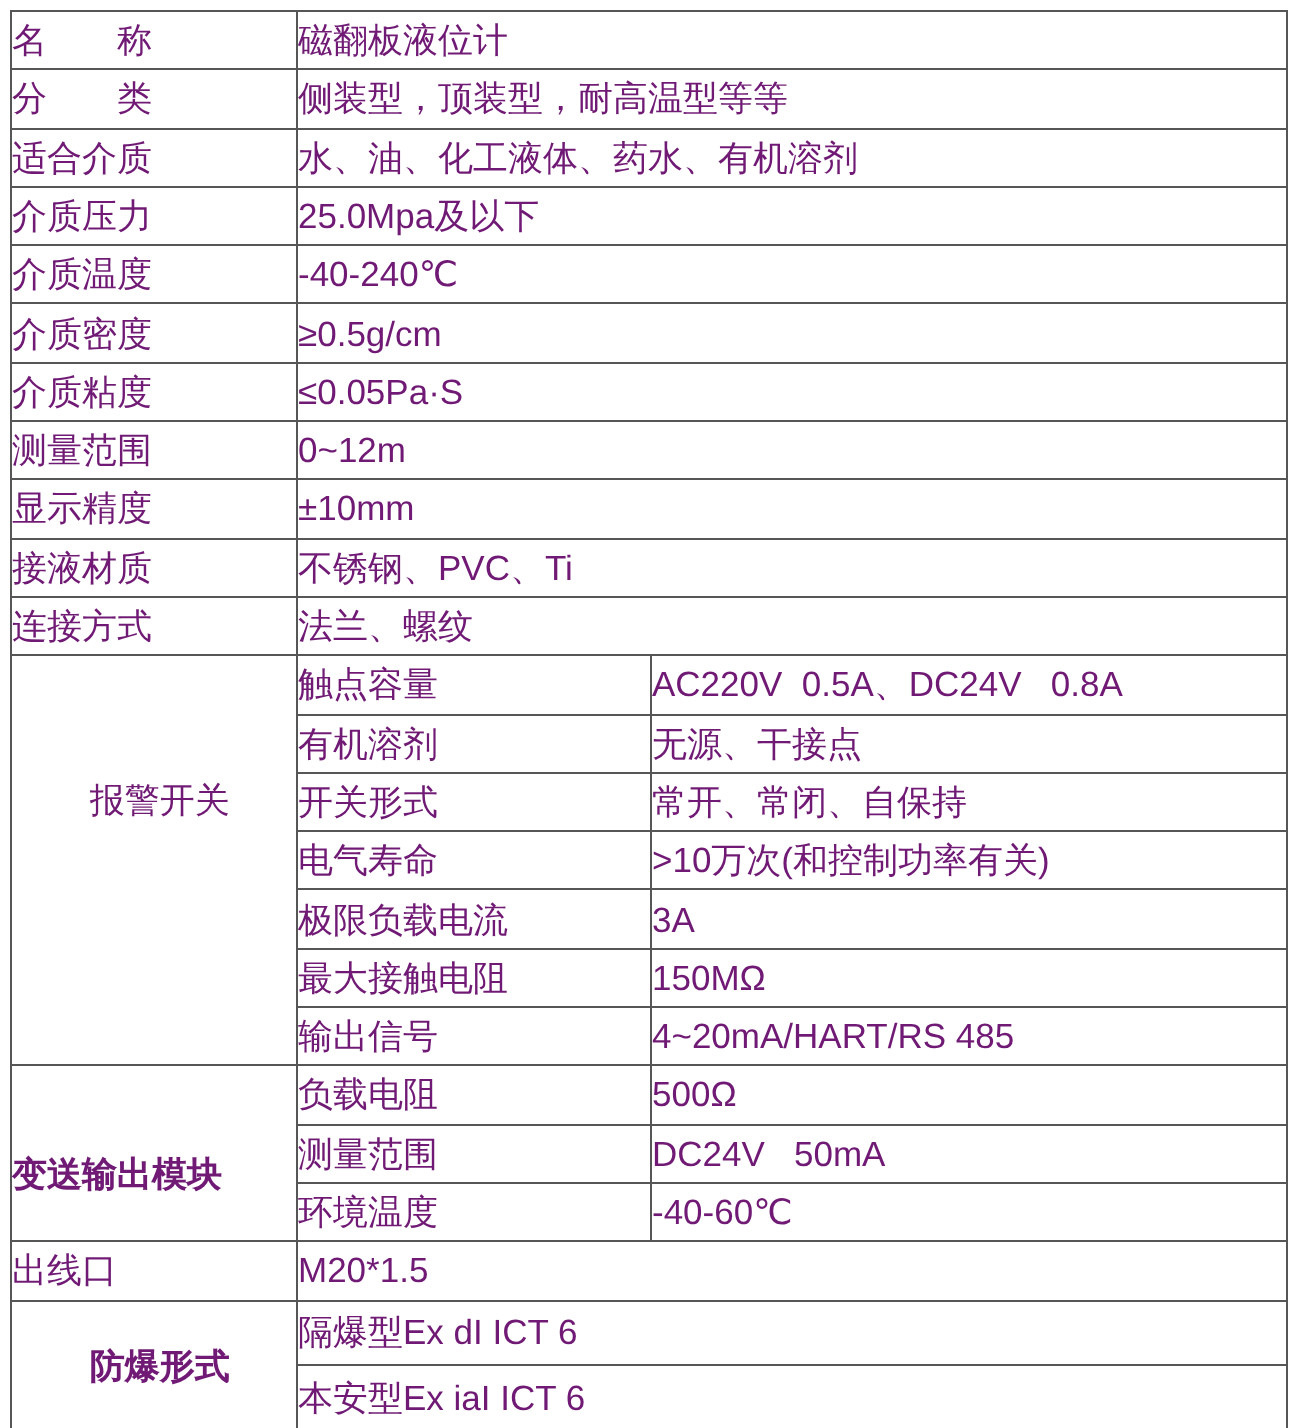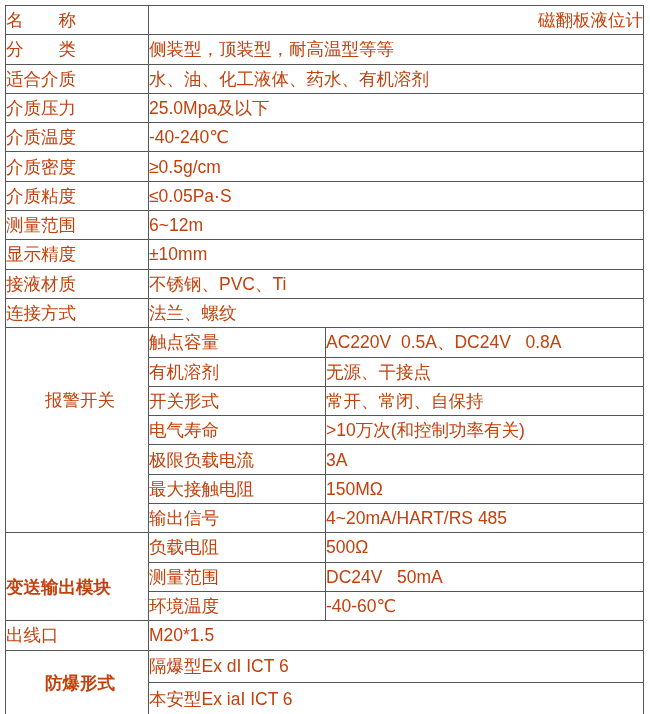--- a/index.html
+++ b/index.html
@@ -18,35 +18,35 @@
   table.spec {
     border-collapse: collapse;
     table-layout: fixed;
     width: 638px;
     height: 704px;
   }
   table.spec td {
     border: 1px solid #565656;
     height: 28.3px;
     font-size: 17.5px;
-    color: #c2410c;
+    color: #701a75;
     padding: 0;
     white-space: pre-wrap;
     overflow: hidden;
     line-height: 1.15;
     vertical-align: middle;
   }
   col.c1 { width: 143px; }
   col.c2 { width: 177px; }
   col.c3 { width: 318px; }
   td.lbl   { padding-left: 8px; }
   td.val   { padding-left: 18px; }
   td.sub   { padding-left: 18px; }
   td.val3  { padding-left: 15px; margin-top: 44px; }
-  td.center { text-align: right; padding-left: 0; }
+  td.center { text-align: left; padding-left: 0; }
   
   td.group-mid { vertical-align: middle; }
   td.group-mid .shift-up { position: relative; top: -30px; display: inline-block; }
   td.group-top { vertical-align: top; padding-top: 4px; }
   td.group-top .first-row { display: inline-block; line-height: 24px; font-weight: bold; }
 </style>
 </head>
 <body>
 
 <div class="page">
@@ -81,21 +81,21 @@
     <tr>
       <td class="lbl">介质密度</td>
       <td class="val" colspan="2">≥0.5g/cm</td>
     </tr>
     <tr>
       <td class="lbl">介质粘度</td>
       <td class="val" colspan="2">≤0.05Pa·S</td>
     </tr>
     <tr>
       <td class="lbl">测量范围</td>
-      <td class="val" colspan="2">6~12m</td>
+      <td class="val" colspan="2">0~12m</td>
     </tr>
     <tr>
       <td class="lbl">显示精度</td>
       <td class="val" colspan="2">±10mm</td>
     </tr>
     <tr>
       <td class="lbl">接液材质</td>
       <td class="val" colspan="2">不锈钢、PVC、Ti</td>
     </tr>
     <tr>

